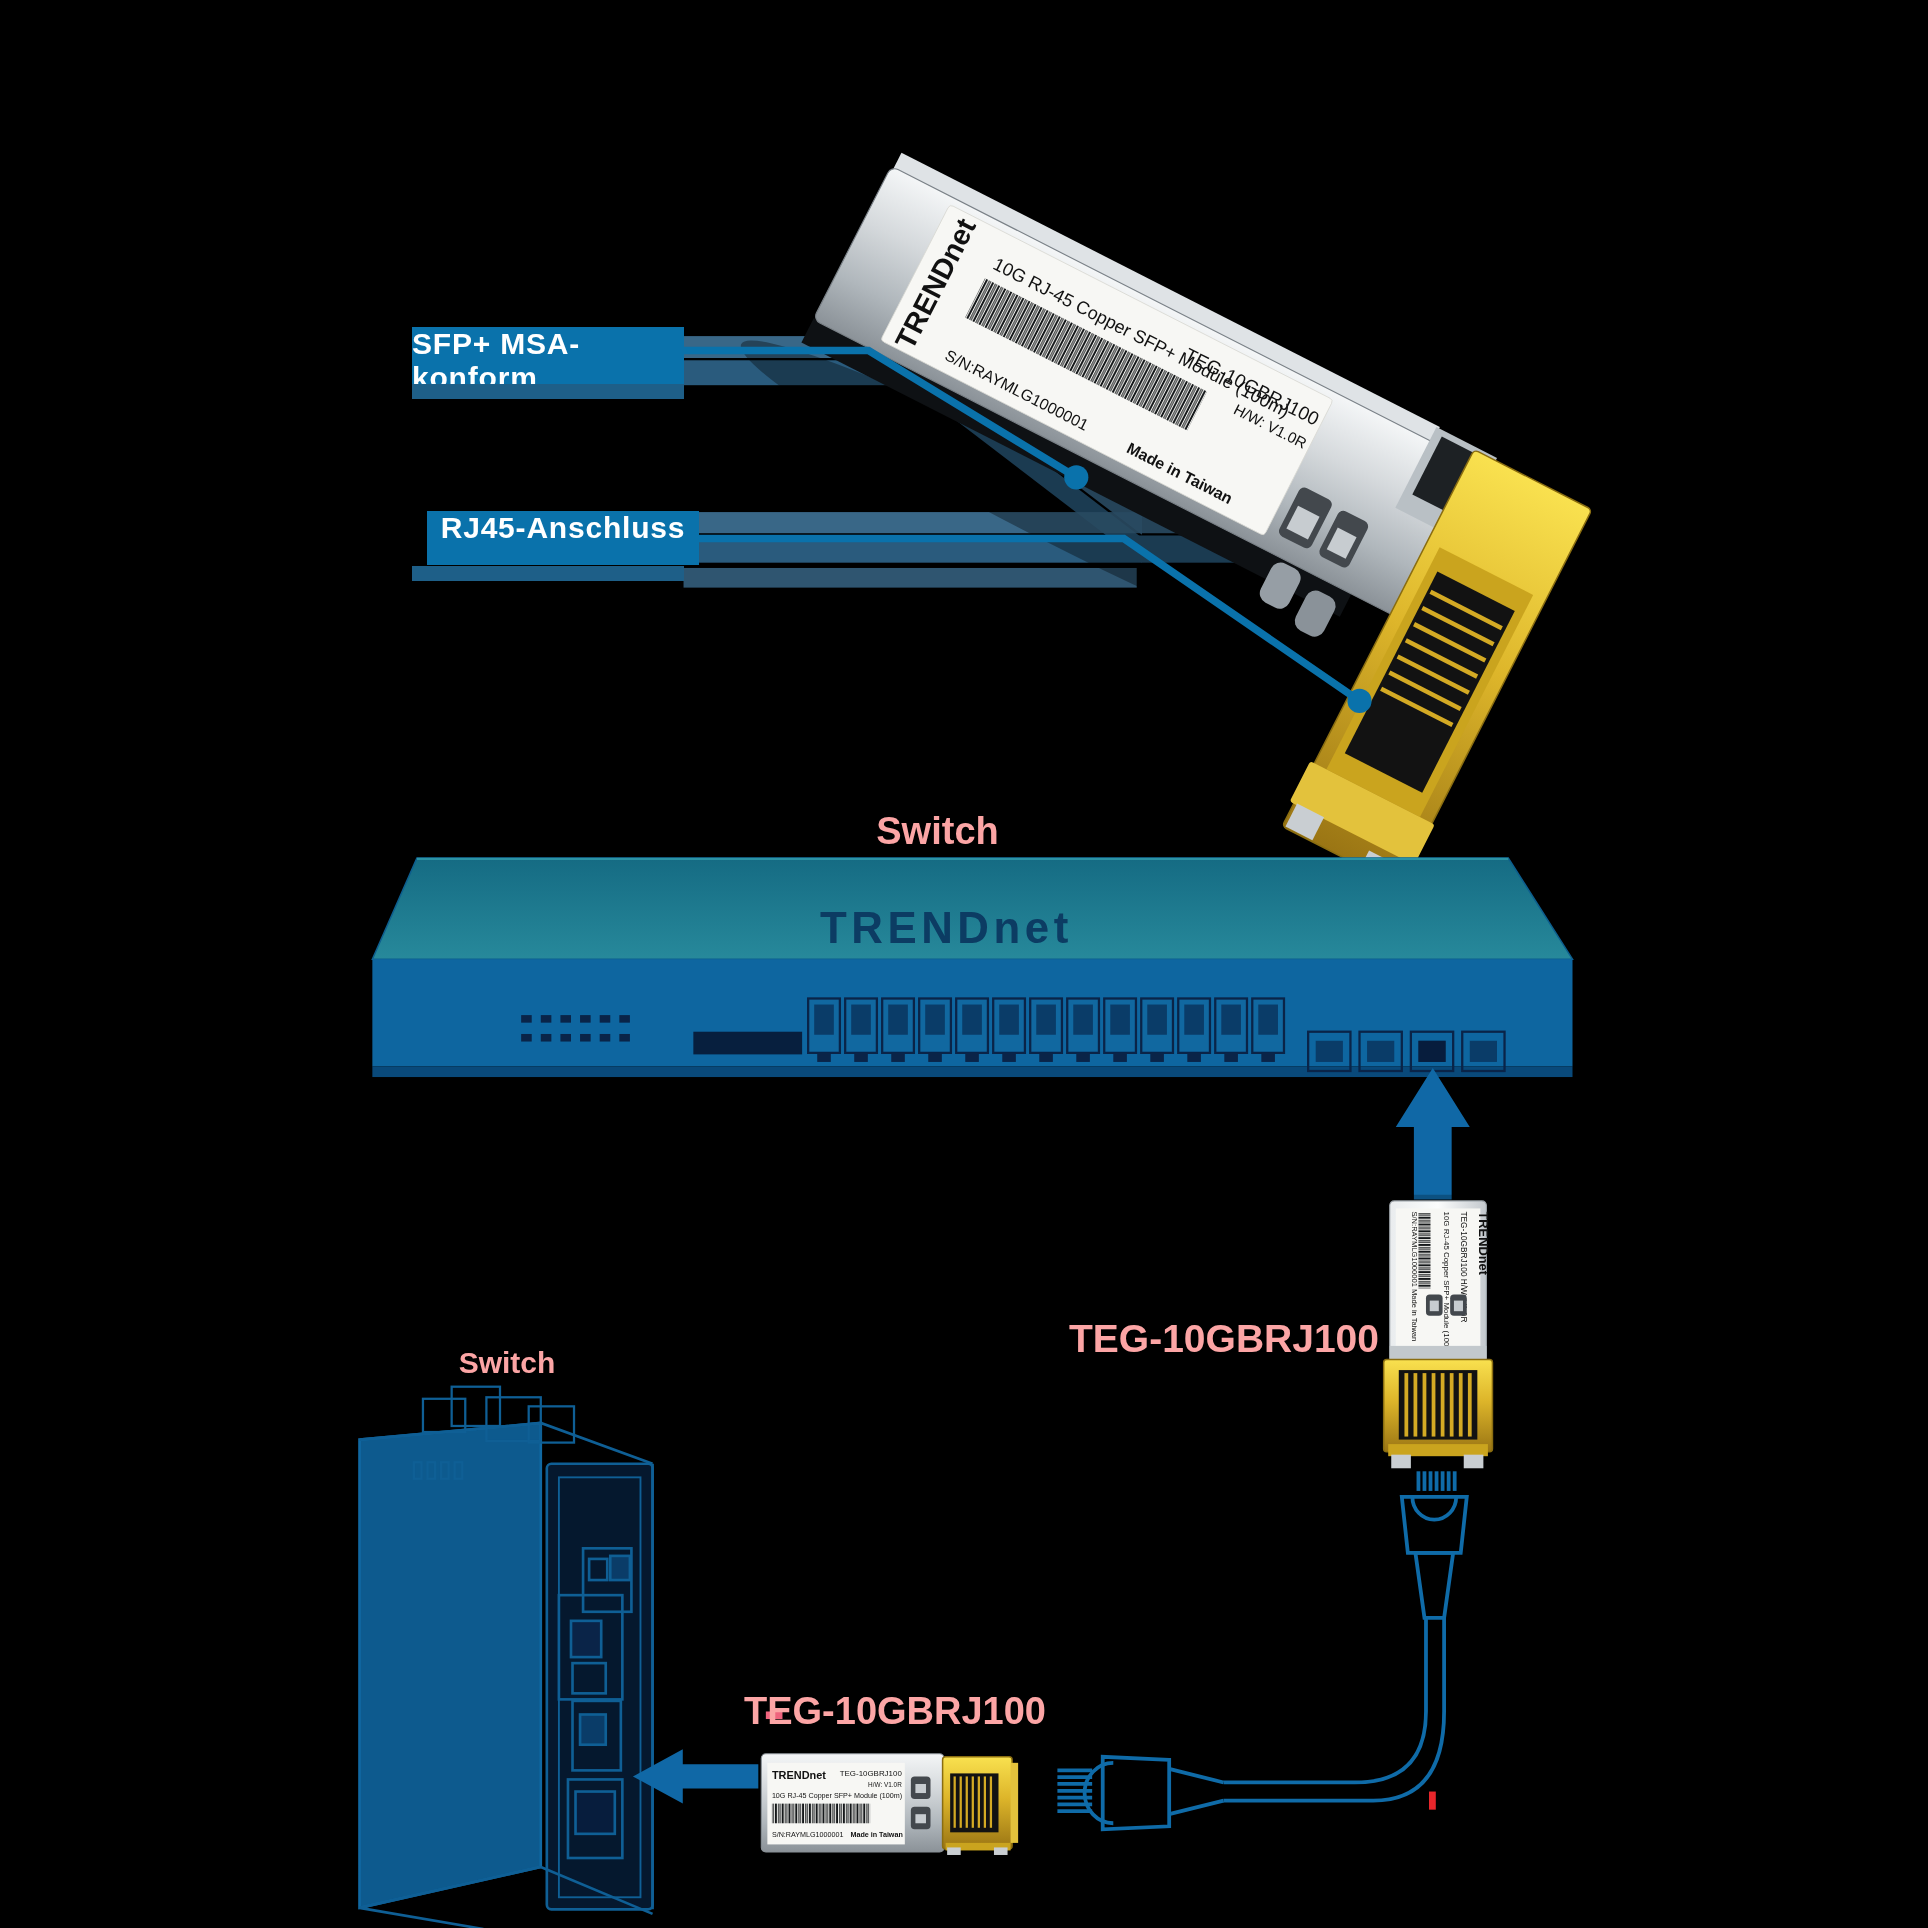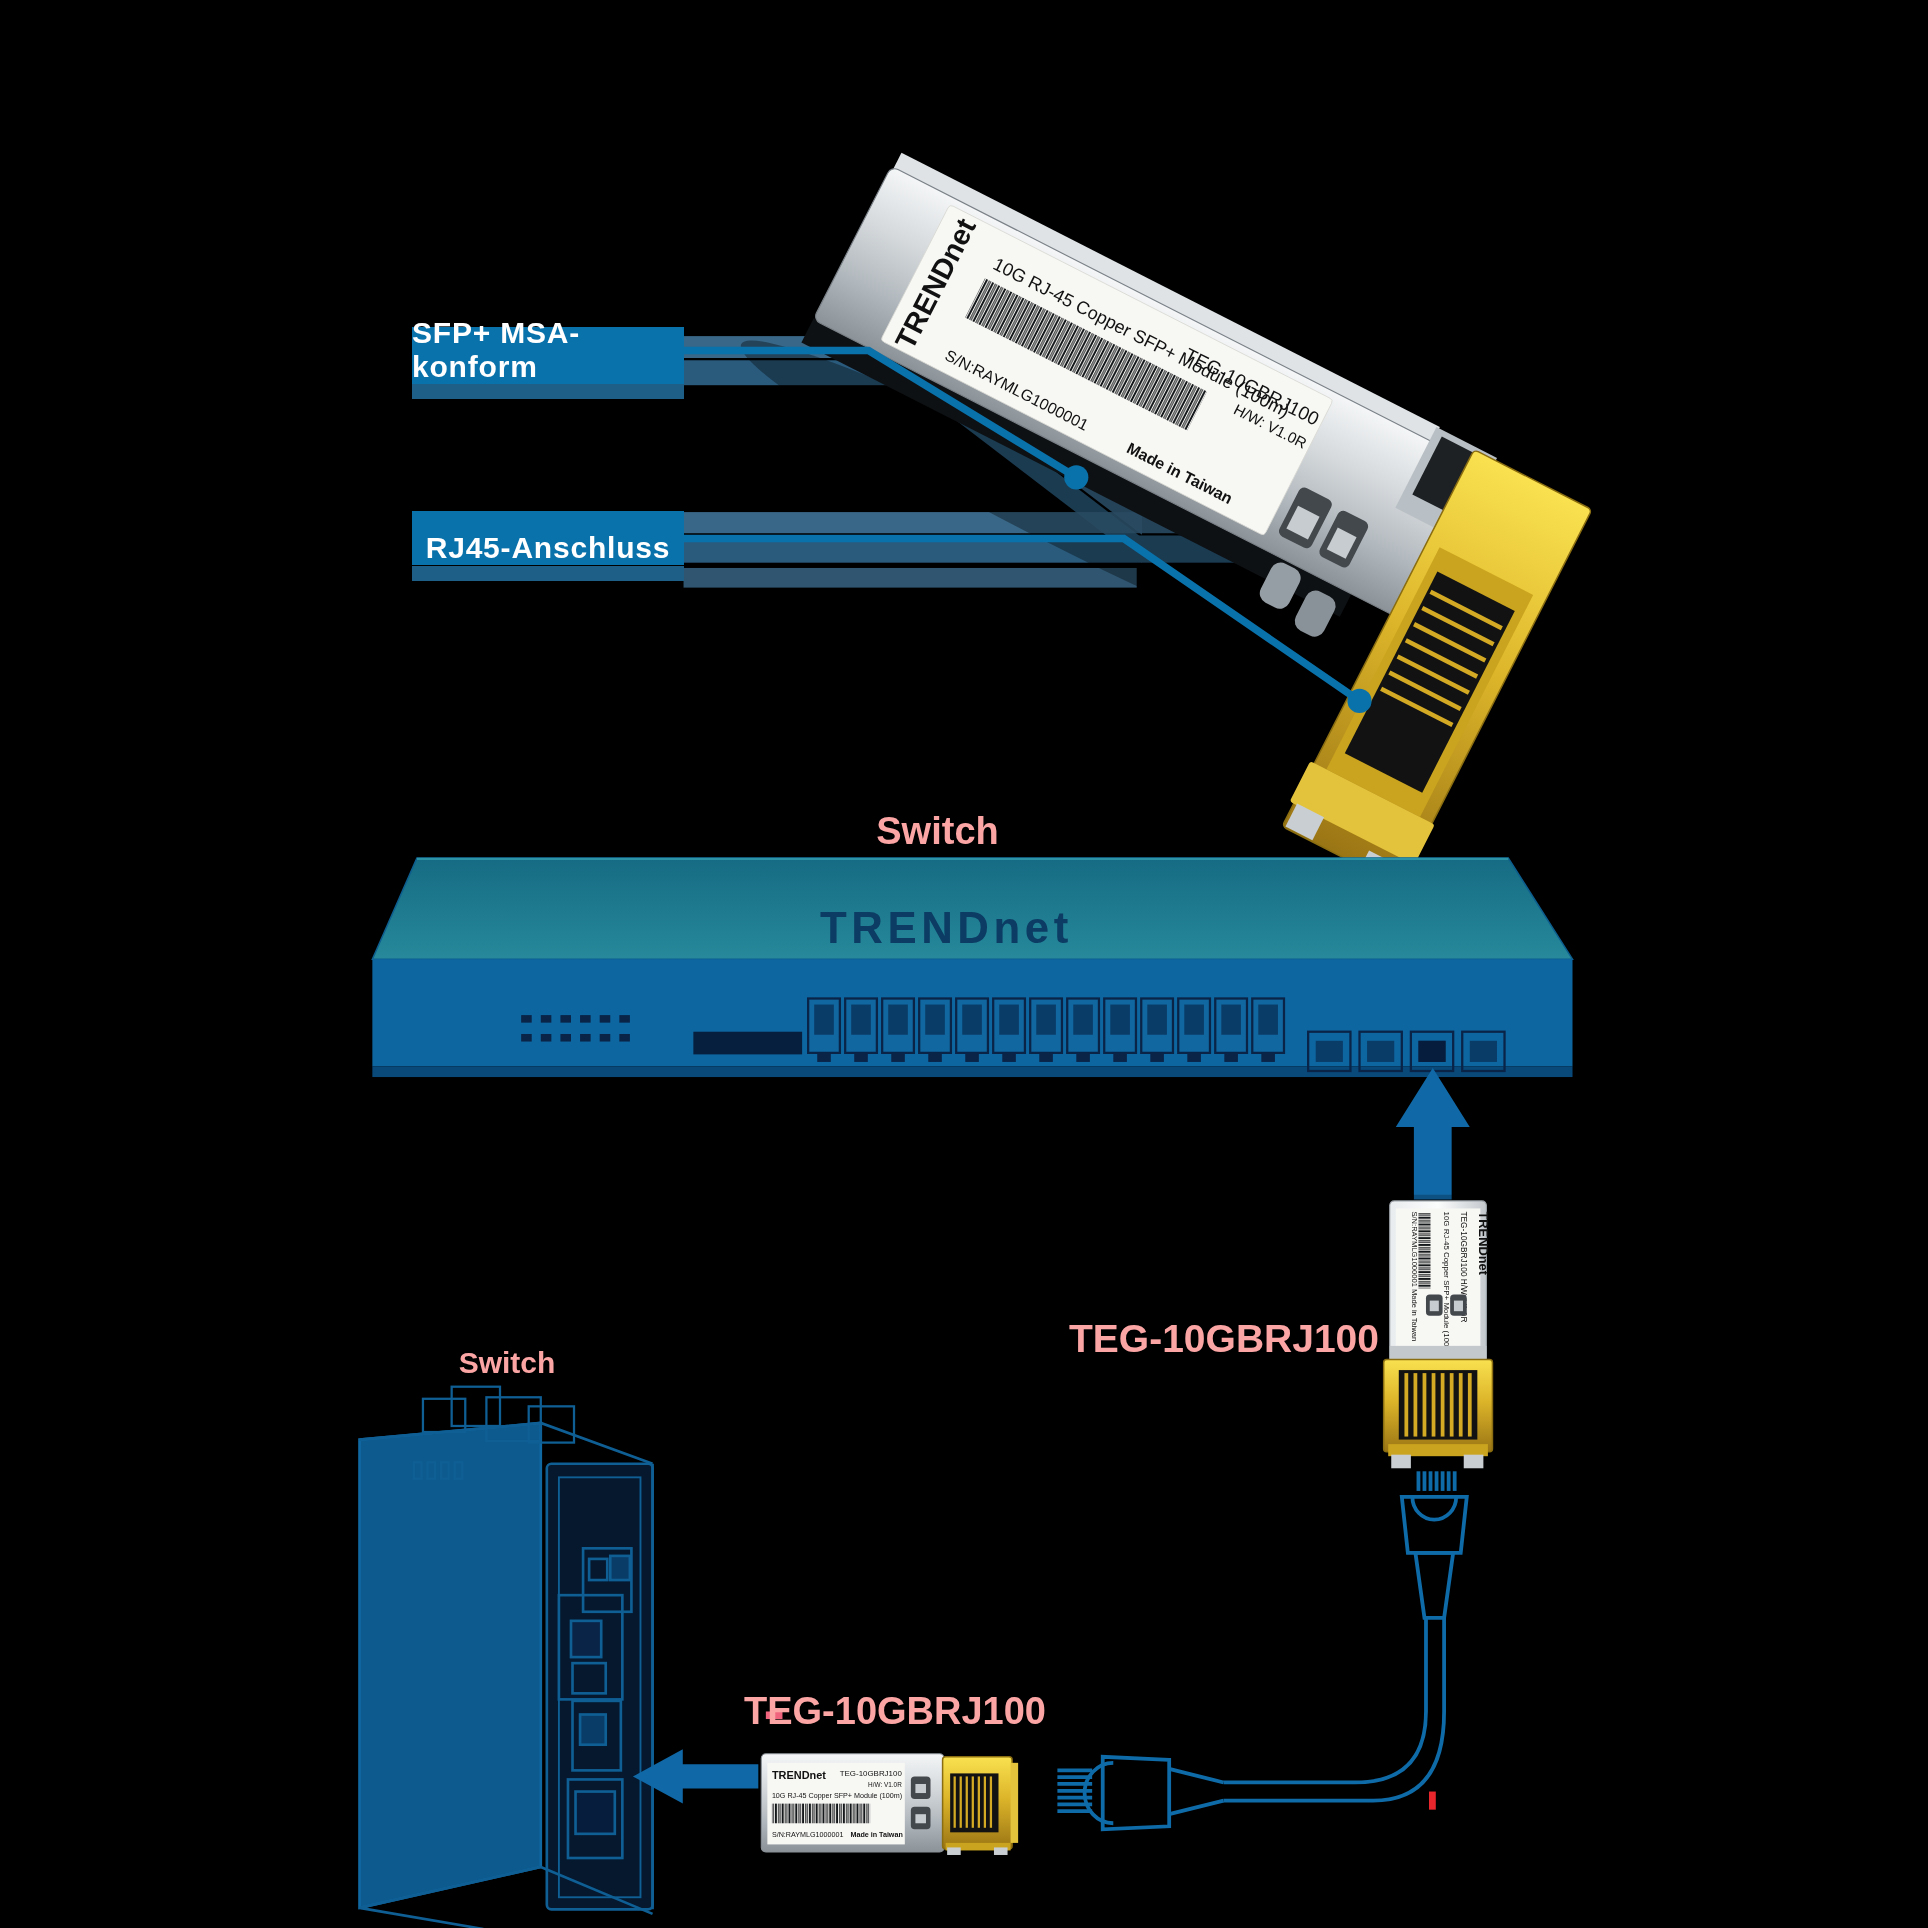--- a/index.html
+++ b/index.html
@@ -1,19 +1,19 @@
 <!DOCTYPE html>
 <html style="font-size:12px"><head>
 <meta charset="utf-8">
 <style>
   html,body{margin:0;padding:0;background:#000;}
   .stage{position:relative;width:1929px;height:1929px;background:#000;overflow:hidden;
          font-family:"Liberation Sans",sans-serif;}
   .stage svg{position:absolute;left:0;top:0;}
-  .callout{position:absolute;background:#0a72ab;color:#fff;display:flex;align-items:flex-end;
+  .callout{position:absolute;background:#0a72ab;color:#fff;display:flex;align-items:flex-start;
            justify-content:center;font-weight:bold;font-size:30px;letter-spacing:0.8px;}
   .callout-lip{position:absolute;background:#1e5f88;}
   .blue-title{position:absolute;color:#fca5a5;font-weight:bold;text-align:center;white-space:nowrap;}
   svg text{font-family:"Liberation Sans",sans-serif;}
 </style>
 </head>
 <body>
 
 <div class="stage">
 
@@ -288,21 +288,21 @@
 
   <rect x="1014" y="2266" width="22" height="10" fill="#f0647e"></rect>
   <rect x="1892" y="2372" width="9" height="24" fill="#e8262b"></rect>
 </svg>
 
 <div class="callout" style="left:412px;top:327px;width:272px;height:57px;">
   <span>SFP+ MSA-konform</span>
 </div>
 <div class="callout-lip" style="left:412px;top:384px;width:272px;height:15px;"></div>
 
-<div class="callout" style="left:412px;top:511px;width:272px;height:54px;">
+<div class="callout" style="left:427px;top:511px;width:272px;height:54px;">
   <span>RJ45-Anschluss</span>
 </div>
 <div class="callout-lip" style="left:412px;top:566px;width:272px;height:15px;"></div>
 
 <div class="blue-title" style="left:813px;top:810px;width:249px;font-size:38px;">Switch</div>
 
 <div class="blue-title" style="left:424px;top:1346px;width:166px;font-size:30px;">Switch</div>
 
 <div class="blue-title" style="left:1054px;top:1317px;width:340px;font-size:39px;">TEG-10GBRJ100</div>
 

